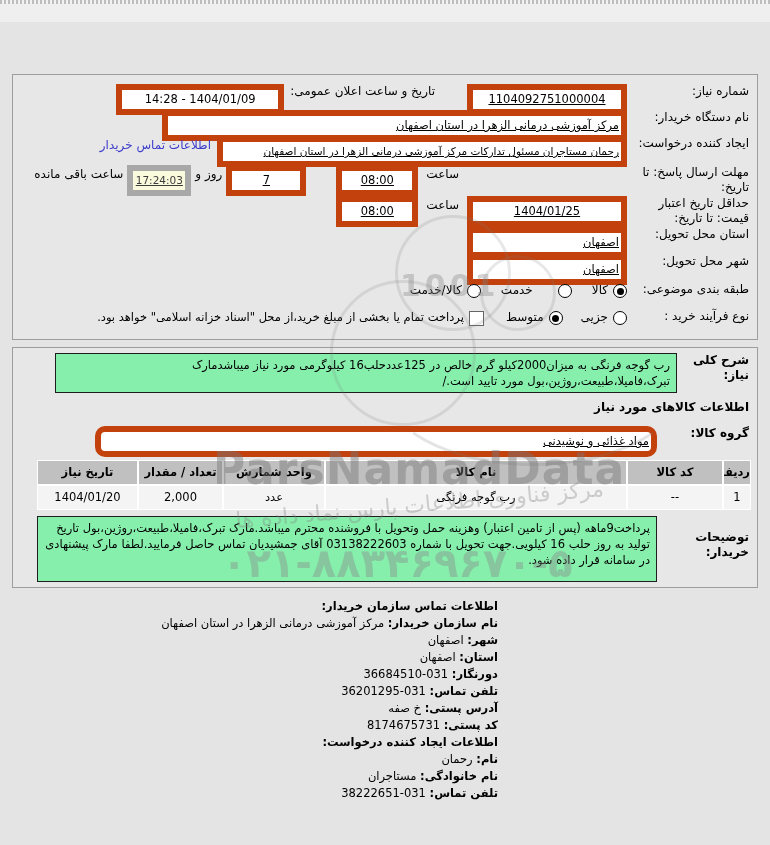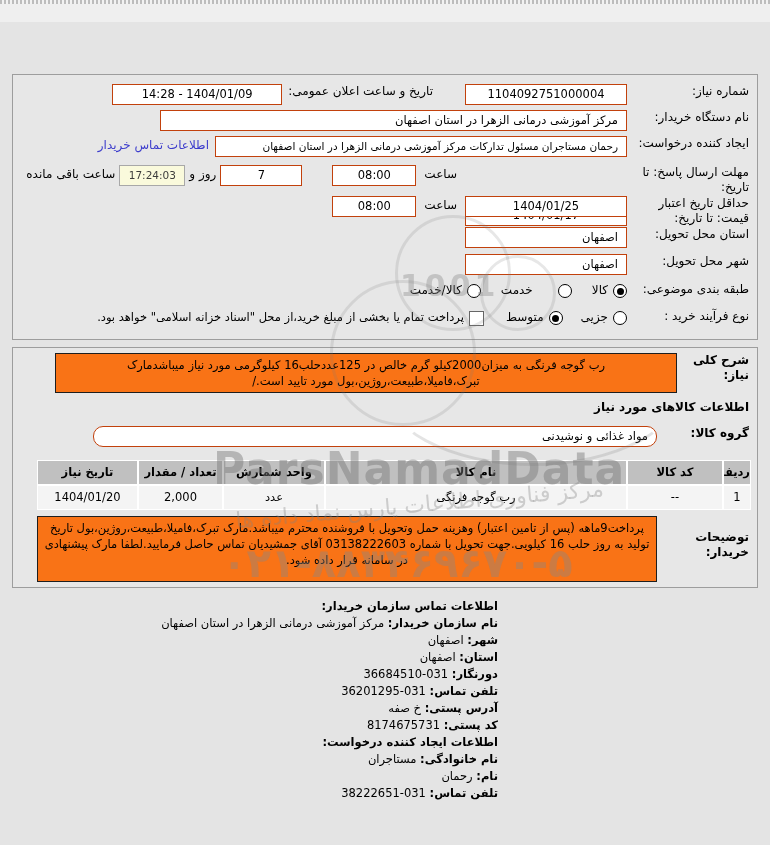--- a/index.html
+++ b/index.html
@@ -11,35 +11,35 @@
   .titlebar{position:absolute;top:22px;left:8px;right:8px;height:32px;background:#9a7b4e;
     border-top:2px solid #44341a;border-bottom:2px solid #44341a;color:#fff;
     display:flex;align-items:center;padding:0 12px;font-size:12.5px;}
   .panel{position:absolute;left:12px;right:12px;background:#e7e7e7;border:1px solid #9d9d9d;box-sizing:border-box;}
   .panel1{top:74px;height:266px;}
   .panel2{top:347px;height:241px;}
   .row{position:absolute;right:8px;left:8px;display:flex;direction:rtl;align-items:flex-start;}
   .lbl{font-size:12px;line-height:15px;flex:none;}
   .lbl.w122{width:122px;}
   .lbl.b{font-weight:bold;}
-  .fld{background:#fff;border:1px solid #c2410c;height:17px;line-height:17px;font-size:11.5px;
-    padding:1px 8px;overflow:hidden;white-space:nowrap;flex:none;box-sizing:content-box;}
+  .fld{background:#fff;border:6px solid #c2410c;height:17px;line-height:17px;font-size:11.5px;
+    padding:1px 2px;overflow:hidden;white-space:nowrap;flex:none;box-sizing:content-box;text-decoration:underline;}
   .center{text-align:center;}
   .rightal{text-align:right;}
   .timer{background:#fafadc;border-color:#a8a8a8;color:#3c3c3c;}
   .ltr{direction:ltr;unicode-bidi:bidi-override;display:inline-block;}
   .link{color:#3c3ccc;font-size:12px;line-height:19px;margin-right:6px;cursor:pointer;white-space:nowrap;}
   .radio{width:12px;height:12px;border:1.5px solid #000;border-radius:50%;background:#fff;flex:none;
     display:flex;align-items:center;justify-content:center;margin-top:2px;}
   .radio.sel::before{content:"";width:7px;height:7px;border-radius:50%;background:#000;}
   .checkbox{width:13px;height:13px;border:1px solid #666;background:#fff;flex:none;margin-top:2px;}
   .optlbl{font-size:12px;line-height:17px;margin:0 5px 0 0;}
   .gap20{margin-left:20px;}
-  .box{background:#f97316;border:1px solid #1e1e1e;font-size:11.5px;line-height:16px;padding:3px 6px;
-    text-align:center;overflow:hidden;box-sizing:border-box;}
+  .box{background:#86efac;border:1px solid #1e1e1e;font-size:11.5px;line-height:16px;padding:3px 6px;
+    text-align:right;overflow:hidden;box-sizing:border-box;}
   .secline{font-weight:bold;font-size:12px;}
   .tbl{position:absolute;right:6px;width:714px;background:#fff;padding:1px;box-sizing:border-box;}
   .tr{display:flex;direction:rtl;gap:2px;margin-bottom:2px;}
   .tr:last-child{margin-bottom:0;}
   .th,.td{height:23px;line-height:23px;font-size:11.5px;text-align:center;overflow:hidden;white-space:nowrap;}
   .th{background:#c0c0c0;font-weight:bold;}
   .td{background:#f4f4f4;}
   .c0{width:26px;flex:none;}.c1{width:94px;flex:none;}.c2{flex:1;}
   .c3{width:100px;flex:none;}.c4{width:83px;flex:none;}.c5{width:99px;flex:none;}
   .footer{position:absolute;top:598px;right:272px;width:432px;text-align:right;direction:rtl;
@@ -179,22 +179,22 @@
   <div class="footer">
     <div class="b">اطلاعات تماس سازمان خریدار:</div>
     <div><span class="b">نام سازمان خریدار:</span> <span>مرکز آموزشی درمانی الزهرا در استان اصفهان</span></div>
     <div><span class="b">شهر:</span> <span>اصفهان</span></div>
     <div><span class="b">استان:</span> <span>اصفهان</span></div>
     <div><span class="b">دورنگار:</span> <span class="ltr">36684510-031</span></div>
     <div><span class="b">تلفن تماس:</span> <span class="ltr">36201295-031</span></div>
     <div><span class="b">آدرس پستی:</span> <span>خ صفه</span></div>
     <div><span class="b">کد پستی:</span> <span>8174675731</span></div>
     <div class="b">اطلاعات ایجاد کننده درخواست:</div>
+    <div><span class="b">نام:</span> <span>رحمان</span></div>
     <div><span class="b">نام خانوادگی:</span> <span>مستاجران</span></div>
-    <div><span class="b">نام:</span> <span>رحمان</span></div>
     <div><span class="b">تلفن تماس:</span> <span class="ltr">38222651-031</span></div>
   </div>
 
   <div class="wm wm-circle" style="left:395px;top:215px;width:110px;height:110px;"></div>
   <div class="wm wm-circle" style="left:330px;top:280px;width:140px;height:140px;"></div>
   <div class="wm wm-circle" style="left:480px;top:255px;width:70px;height:70px;"></div>
   <div class="wm wm-arc" style="left:380px;top:300px;width:300px;height:160px;"></div>
   <div class="wm wm-digits" style="left:400px;top:268px;font-size:30px;">1001</div>
   <div class="wm wm-brand" style="left:213px;top:443px;">ParsNamadData</div>
   <div class="wm wm-script" style="left:235px;top:492px;">مرکز فناوری اطلاعات پارس نماد داده ها</div>

